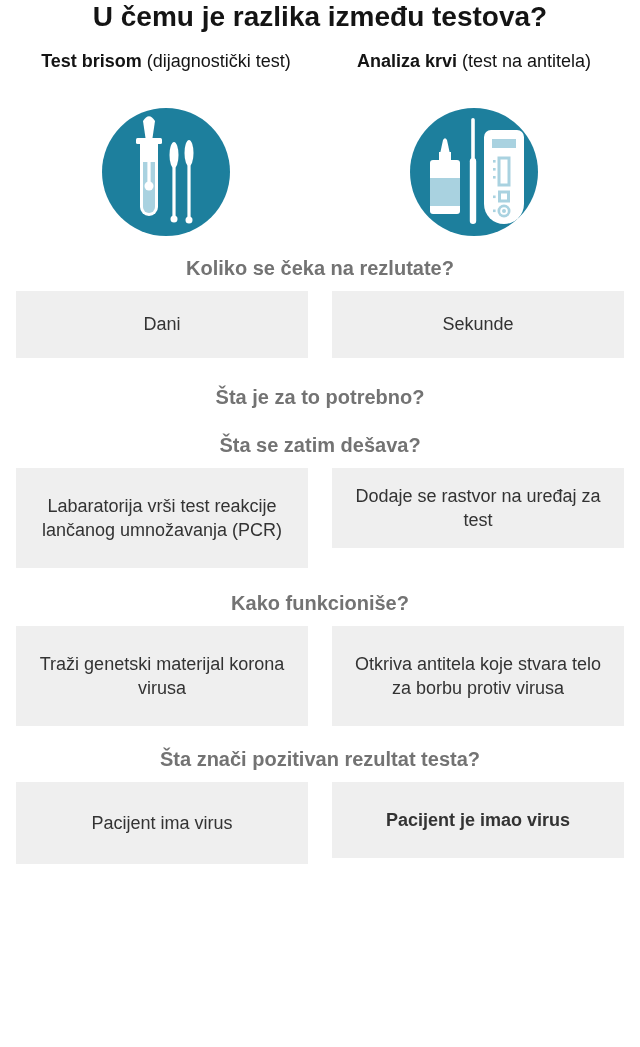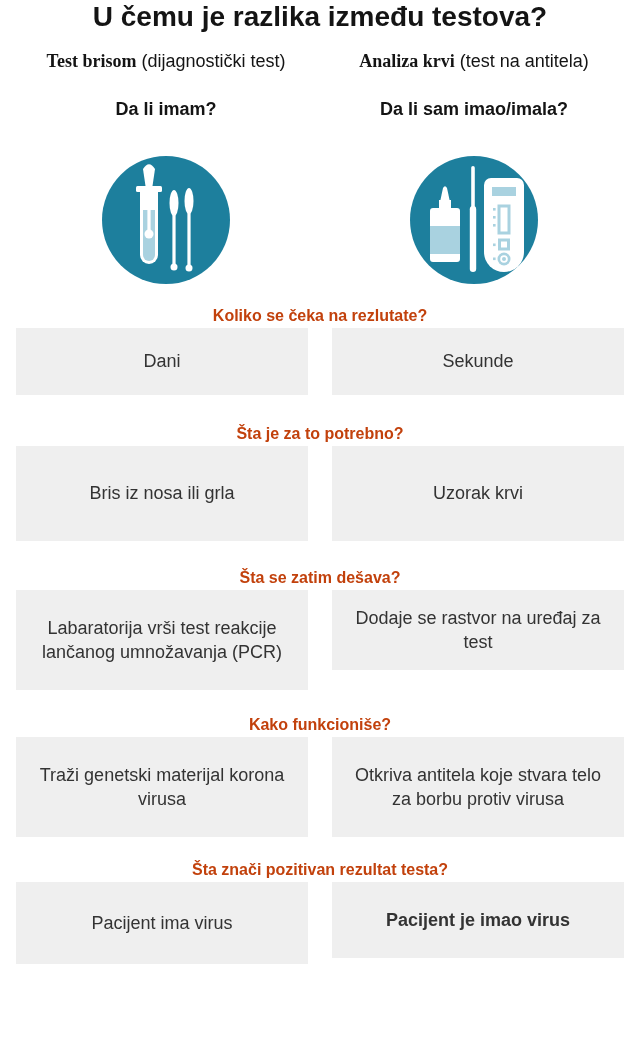--- a/index.html
+++ b/index.html
@@ -6,48 +6,44 @@
   body{
     width:640px;height:1047px;overflow:hidden;background:#ffffff;
     font-family:"Liberation Sans",sans-serif;color:#1a1a1a;
   }
   h1.title{
     margin:0;font-size:28px;line-height:1.2;
     font-weight:700;text-align:center;color:#141414;
   }
   .cols{display:grid;grid-template-columns:1fr 1fr;gap:8px;padding:0 16px;margin-top:16px;}
   .colhead{margin:0;text-align:center;font-size:18px;line-height:22px;color:#141414;}
-  .colhead strong{font-weight:700;font-family:Liberation Serif, serif;}
+  .colhead strong{font-weight:700;}
   .colq{margin:10px 0 0;text-align:center;font-size:18px;line-height:22px;font-weight:700;color:#141414;}
   .iconwrap{display:flex;justify-content:center;margin-top:20px;}
   .iconwrap svg{width:128px;height:128px;display:block;}
-  .qa .q{margin:0;font-size:16px;line-height:22px;font-weight:700;text-align:center;color:#c2410c;}
-  .row{display:grid;grid-template-columns:1fr 1fr;gap:24px;padding:0 16px;margin-top:1px;}
+  .qa .q{margin:0;font-size:20px;line-height:22px;font-weight:700;text-align:center;color:#737373;}
+  .row{display:grid;grid-template-columns:1fr 1fr;gap:24px;padding:0 16px;margin-top:12px;}
   .box{
     background:#efefef;display:flex;align-items:center;justify-content:center;
     text-align:center;font-size:18px;line-height:24px;color:#333333;
     padding:0 20px;box-sizing:border-box;
   }
 </style>
 </head>
 <body>
 
 <main class="infographic">
 
   <h1 class="title">U čemu je razlika između testova?</h1>
 
   <div class="cols">
     <p class="colhead"><strong>Test brisom</strong><span> (dijagnostički test)</span></p>
     <p class="colhead"><strong>Analiza krvi</strong><span> (test na antitela)</span></p>
   </div>
 
-  <div class="cols">
-    <p class="colq">Da li imam?</p>
-    <p class="colq">Da li sam imao/imala?</p>
-  </div>
 
   <div class="cols">
     <div class="iconwrap">
       <svg viewBox="0 0 128 128" aria-hidden="true">
         <circle cx="64" cy="64" r="64" fill="#1d7f9d"></circle>
 
         <path d="M43.5,30 L50.5,30 L53,13 Q47,3.5 41,13 Z" fill="#ffffff"></path>
 
         <rect x="34" y="30" width="26" height="6" rx="1.5" fill="#ffffff"></rect>
 
@@ -102,28 +98,20 @@
             <span>Dani</span>
           </div>
       <div class="box" style="height: 67px;">
             <span>Sekunde</span>
           </div>
     </div>
   </section>
 
   <section class="qa" style="margin-top: 28px;">
     <h2 class="q">Šta je za to potrebno?</h2>
-    <div class="row">
-      <div class="box" style="height: 95px;">
-            <span>Bris iz nosa ili grla</span>
-          </div>
-      <div class="box" style="height: 95px;">
-            <span>Uzorak krvi</span>
-          </div>
-    </div>
   </section>
 
   <section class="qa" style="margin-top: 26px;">
     <h2 class="q">Šta se zatim dešava?</h2>
     <div class="row">
       <div class="box" style="height: 100px; justify-content: flex-end;">
             <span>Labaratorija vrši test reakcije lančanog umnožavanja (PCR)</span>
           </div>
       <div class="box" style="height: 80px;">
             <span>Dodaje se rastvor na uređaj za test</span>

